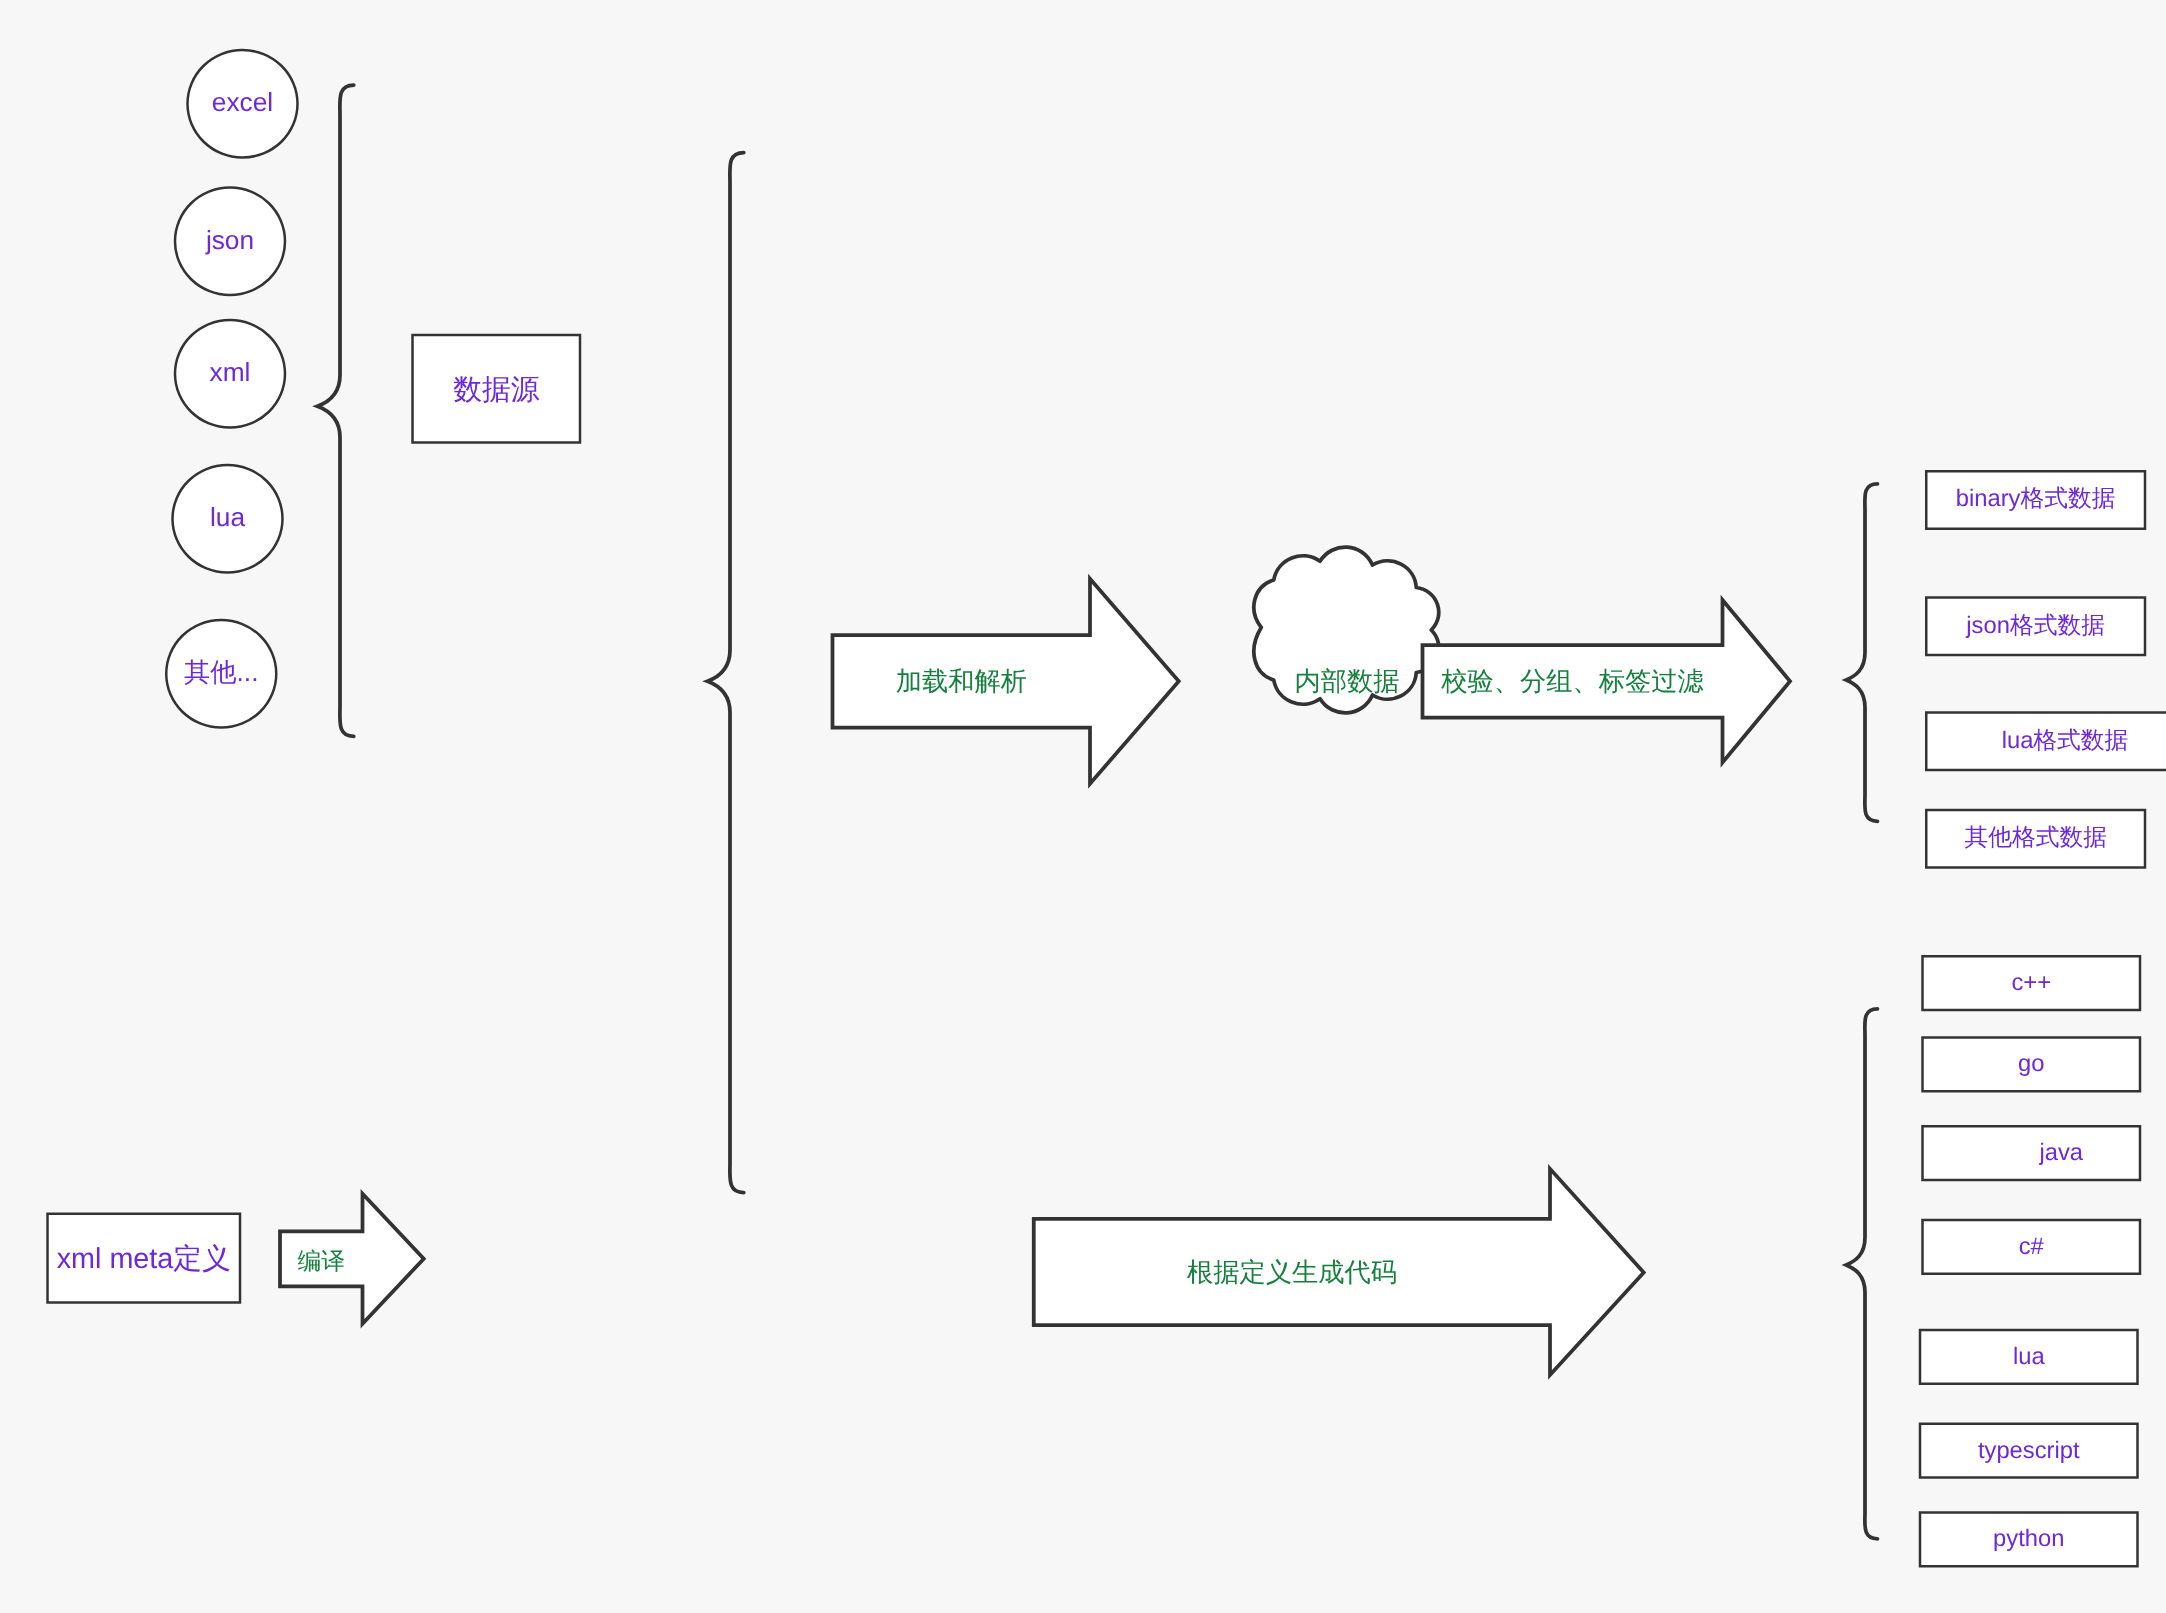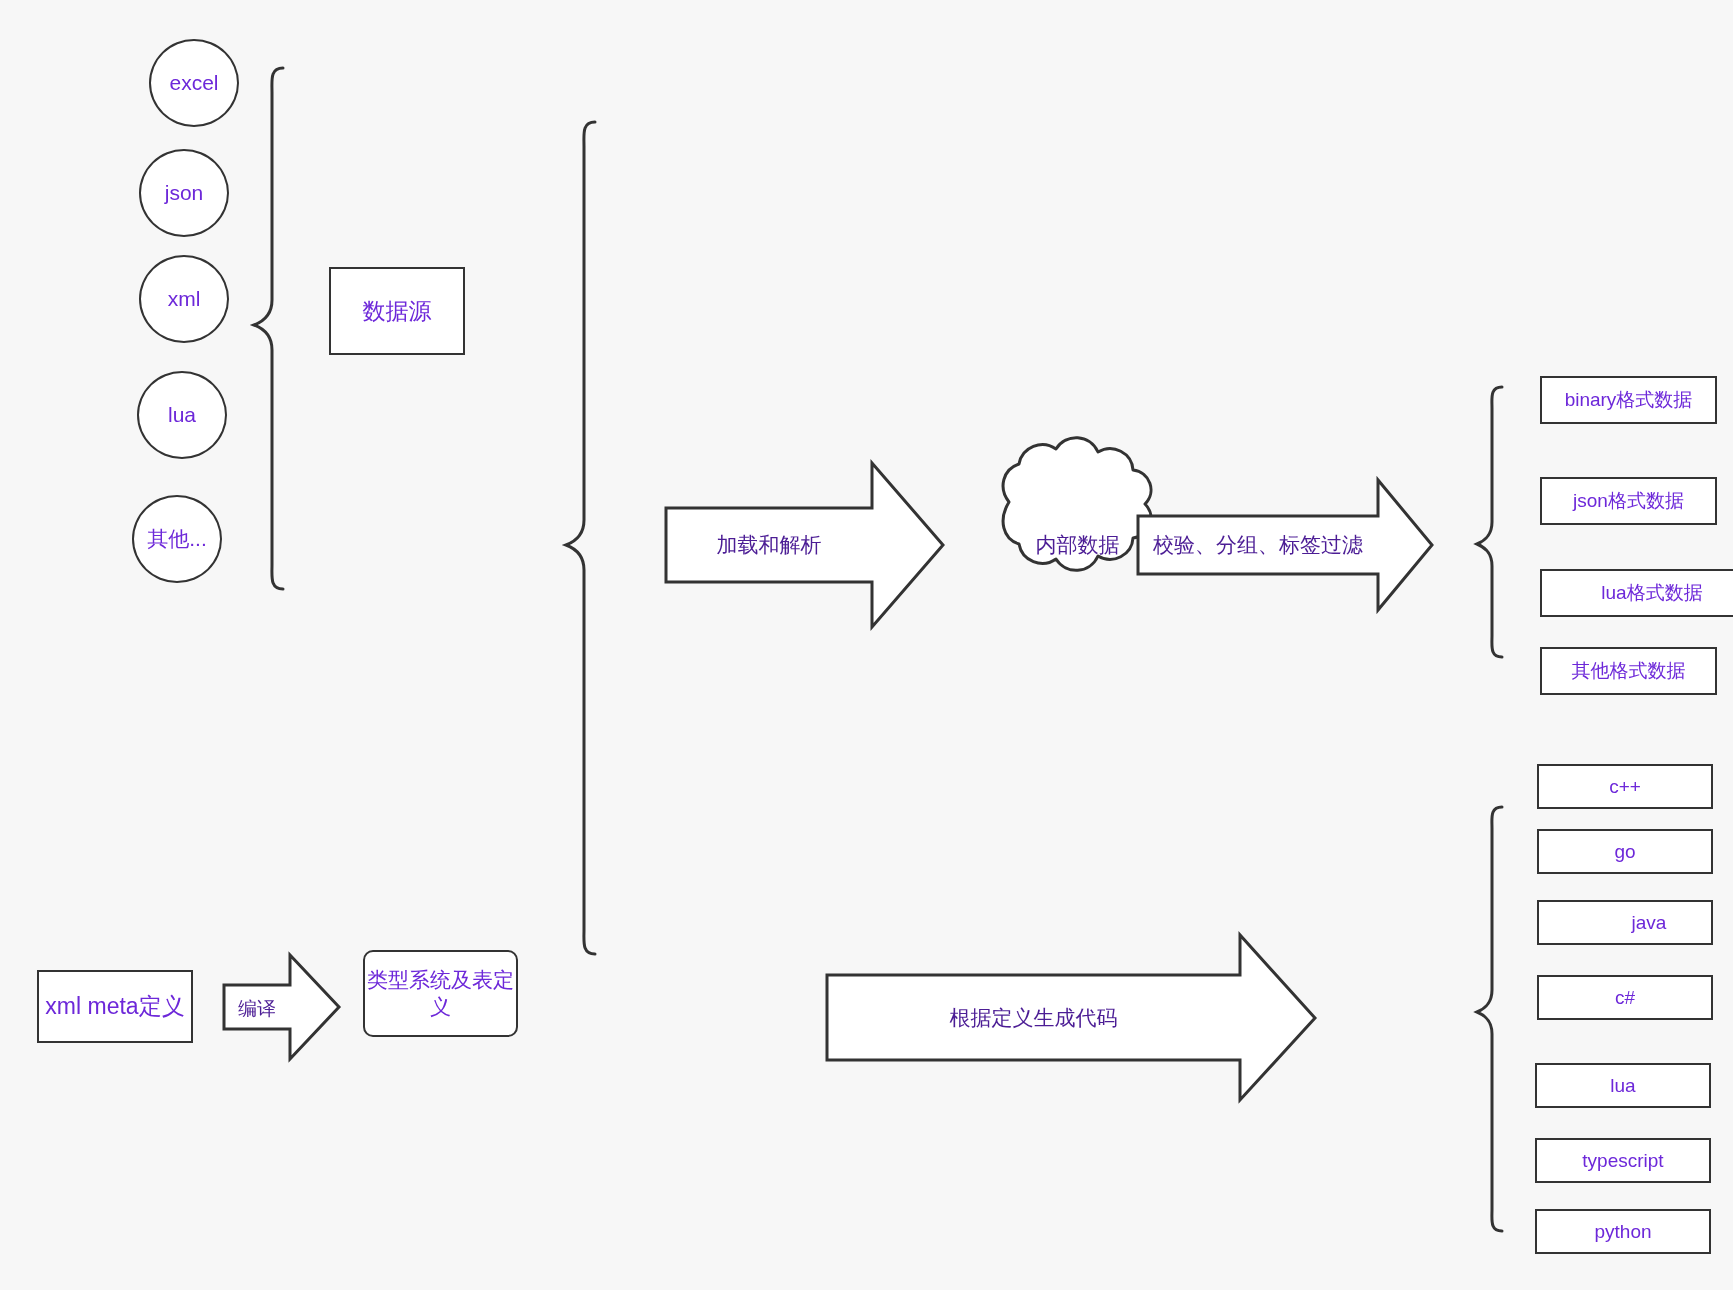--- a/index.html
+++ b/index.html
@@ -50,21 +50,21 @@
     width: 1733px;
     height: 1290px;
     pointer-events: none;
   }
   .arrow-label {
     position: absolute;
     display: flex;
     align-items: center;
     justify-content: center;
     font-size: 21px;
-    color: #4c1d95;
+    color: #15803d;
     text-align: center;
   }
   .arrow-label.small {
     font-size: 19px;
   }
 </style>
 </head>
 <body>
 
 <div id="canvas">
@@ -200,23 +200,20 @@
              L 339 1007
              L 290 1059
              L 290 1029
              L 224 1029 Z" fill="#ffffff" stroke="#333333" stroke-width="3" stroke-linejoin="miter"></path>
   </svg>
 
   <div class="arrow-label small" style="left:224px; top:992px; width:66px; height:34px;">
     <span>编译</span>
   </div>
 
-  <div class="node rounded" style="left:363px; top:950px; width:155px; height:87px;">
-    <span>类型系统及表定义</span>
-  </div>
 
   <div class="node rect-small" style="left:1537px; top:764px; width:176px; height:45px;">
     <span>c++</span>
   </div>
   <div class="node rect-small" style="left:1537px; top:829px; width:176px; height:45px;">
     <span>go</span>
   </div>
   <div class="node rect-small" style="left:1537px; top:900px; width:176px; height:45px;padding-left:48px;">
     <span>java</span>
   </div>

